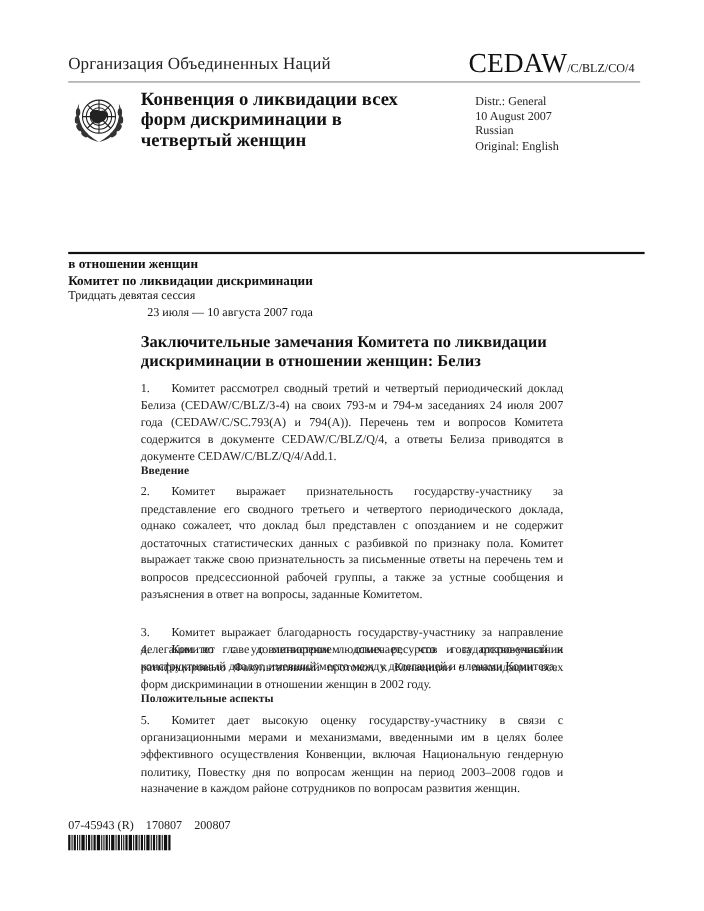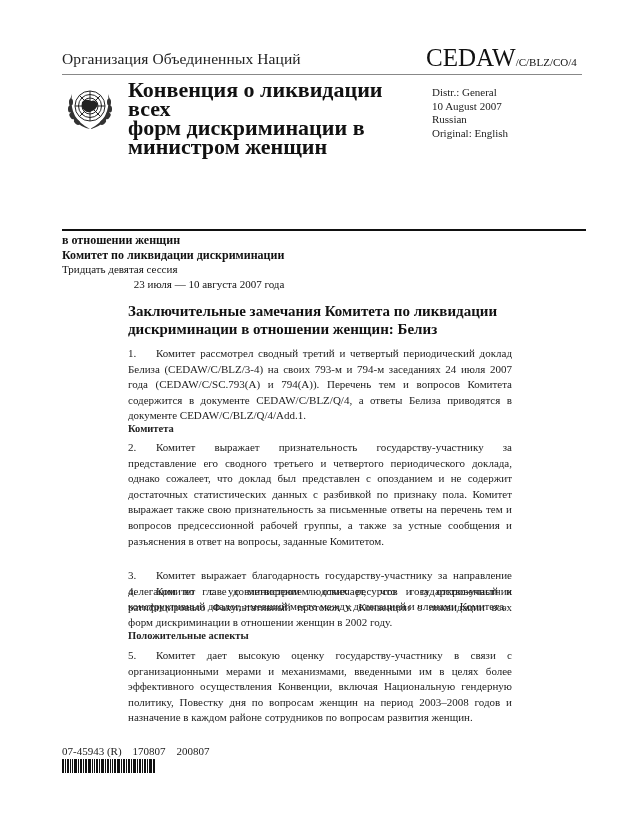--- a/index.html
+++ b/index.html
@@ -4,21 +4,21 @@
   <style>
     html, body { margin:0; padding:0; background:#ffffff; }
     body { width:640px; height:828px; position:relative; overflow:hidden;
            font-family:"Liberation Serif","DejaVu Serif",serif; color:#111; }
     .abs { position:absolute; }
     .org { left:62px; top:50px; font-size:15.5px; letter-spacing:0.1px; color:#222; }
     .symbol { left:426px; top:44px; font-size:25px; color:#111; white-space:nowrap; }
     .symbol .suffix { font-size:11px; }
     .rule-top { left:62px; top:74px; width:520px; height:1px; background:#888; }
     .emblem { left:62px; top:80px; width:56px; height:56px; }
-    .title { left:128px; top:80px; font-size:22px; font-weight:bold; line-height:19px; color:#111; width:260px; }
+    .title { left:128px; top:80px; font-size:17px; font-weight:bold; line-height:19px; color:#111; width:260px; }
     .meta { left:416px; top:86px; font-size:11px; line-height:13.5px; color:#222;margin-left:16px; }
     .rule-thick { left:62px; top:229px; width:524px; height:2px; background:#111; }
     .committee { left:62px; top:233px; font-size:12px; line-height:14.5px; }
     .committee .b { font-weight:bold; }
     .committee .s { font-weight:normal; font-size:11px; }
     .committee .d { font-size:11px;text-align:right; }
     .doc-title { left:128px; top:302px; font-size:15px; font-weight:bold; line-height:18px; width:400px; }
     .body { left:128px; width:384px; font-size:11px; line-height:15.6px; text-align:justify; color:#222; }
     .para-num { display:inline-block; width:28px; }
     .heading { left:128px; font-size:10.5px; font-weight:bold; color:#222; }
@@ -59,21 +59,21 @@
       <ellipse cx="48" cy="29" rx="2" ry="3.5"></ellipse>
       <ellipse cx="46" cy="36" rx="2.2" ry="3.5" transform="rotate(30 46 36)"></ellipse>
       <ellipse cx="41" cy="42" rx="2.2" ry="3.5" transform="rotate(50 41 42)"></ellipse>
     </g>
   </svg>
 </div>
 
 <div class="abs title">
   <div>Конвенция о ликвидации всех</div>
   <div>форм дискриминации в</div>
-  <div>министром женщин</div>
+  <div>четвертый женщин</div>
 </div>
 
 <div class="abs meta">
   <div>Distr.: General</div>
   <div>10 August 2007</div>
   <div>Russian</div>
   <div>Original: English</div>
 </div>
 
 <div class="abs rule-thick"></div>
@@ -85,21 +85,21 @@
   <div class="d">23 июля — 10 августа 2007 года</div>
 </div>
 
 <div class="abs doc-title">
   <div>Заключительные замечания Комитета по ликвидации</div>
   <div>дискриминации в отношении женщин: Белиз</div>
 </div>
 
 <div class="abs body" style="top:346px"><span class="para-num">1.</span><span>Комитет рассмотрел сводный третий и четвертый периодический доклад Белиза (CEDAW/C/BLZ/3-4) на своих 793-м и 794-м заседаниях 24 июля 2007 года (CEDAW/C/SC.793(A) и 794(A)). Перечень тем и вопросов Комитета содержится в документе CEDAW/C/BLZ/Q/4, а ответы Белиза приводятся в документе CEDAW/C/BLZ/Q/4/Add.1.</span></div>
 
-<div class="abs heading" style="top:423px">Комитета</div>
+<div class="abs heading" style="top:423px">Введение</div>
 
 <div class="abs body" style="top:440px"><span class="para-num">2.</span><span>Комитет выражает признательность государству-участнику за представление его сводного третьего и четвертого периодического доклада, однако сожалеет, что доклад был представлен с опозданием и не содержит достаточных статистических данных с разбивкой по признаку пола. Комитет выражает также свою признательность за письменные ответы на перечень тем и вопросов предсессионной рабочей группы, а также за устные сообщения и разъяснения в ответ на вопросы, заданные Комитетом.</span></div>
 
 <div class="abs body" style="top:568px"><span class="para-num">3.</span><span>Комитет выражает благодарность государству-участнику за направление делегации во главе с министром людских ресурсов и за откровенный и конструктивный диалог, имевший место между делегацией и членами Комитета.</span></div>
 
 <div class="abs body" style="top:584px"><span class="para-num">4.</span><span>Комитет с удовлетворением отмечает, что государство-участник ратифицировало Факультативный протокол к Конвенции о ликвидации всех форм дискриминации в отношении женщин в 2002 году.</span></div>
 
 <div class="abs heading" style="top:630px">Положительные аспекты</div>
 
 <div class="abs body" style="top:648px"><span class="para-num">5.</span><span>Комитет дает высокую оценку государству-участнику в связи с организационными мерами и механизмами, введенными им в целях более эффективного осуществления Конвенции, включая Национальную гендерную политику, Повестку дня по вопросам женщин на период 2003–2008 годов и назначение в каждом районе сотрудников по вопросам развития женщин.</span></div>

